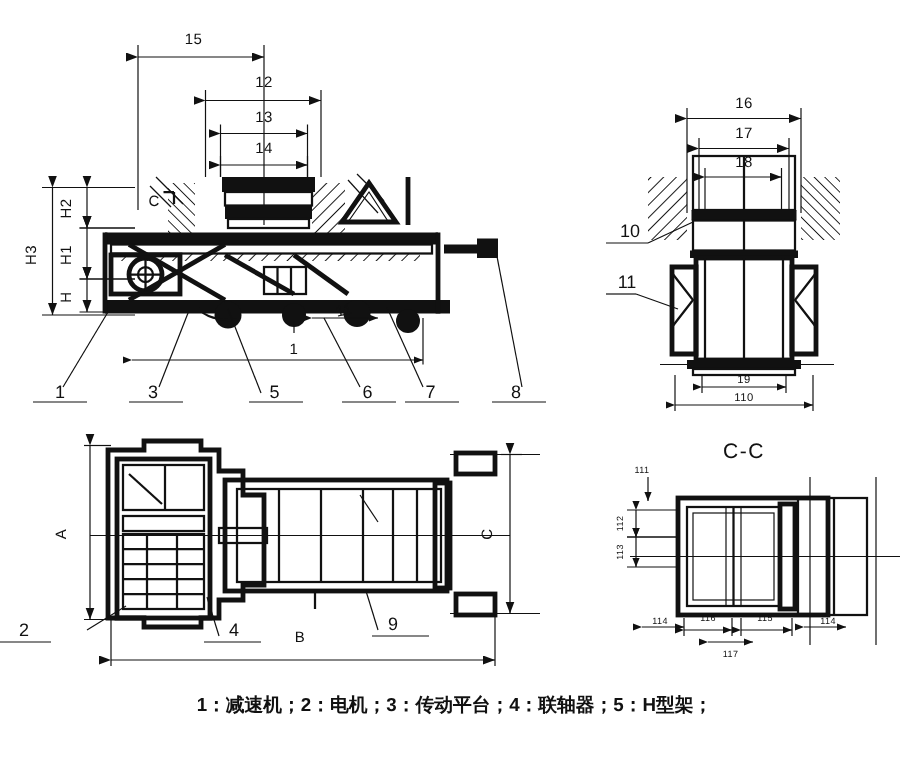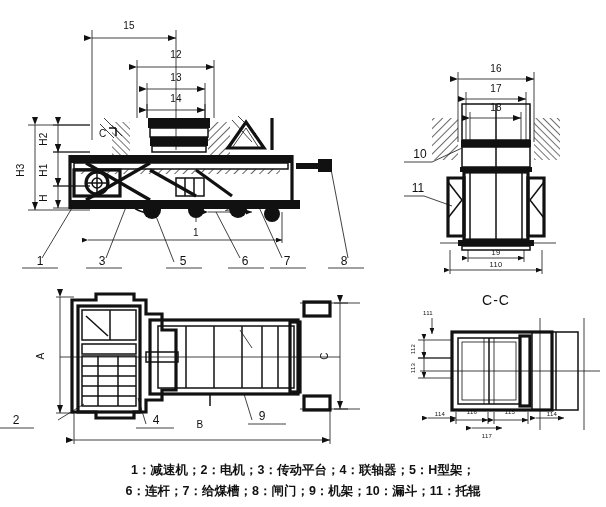--- a/index.html
+++ b/index.html
@@ -398,15 +398,14 @@
       <text class="dimtxt xs" x="552" y="416" text-anchor="middle">114</text>
     </g>
     <g>
       <line class="ln thin" x1="472" y1="428" x2="502" y2="428" marker-start="url(#ahs)" marker-end="url(#ahs)"></line>
       <text class="dimtxt xs" x="487" y="438" text-anchor="middle">117</text>
     </g>
   </g>
 </svg>
 
 <div class="caption" id="cap1">1：减速机；2：电机；3：传动平台；4：联轴器；5：H型架；</div>
-<div class="caption" id="cap2">6：连杆；7：给煤槽；8：闸门；9：机架；10：漏斗；11：托辊</div>
 
 </div>
 
 </body></html>

